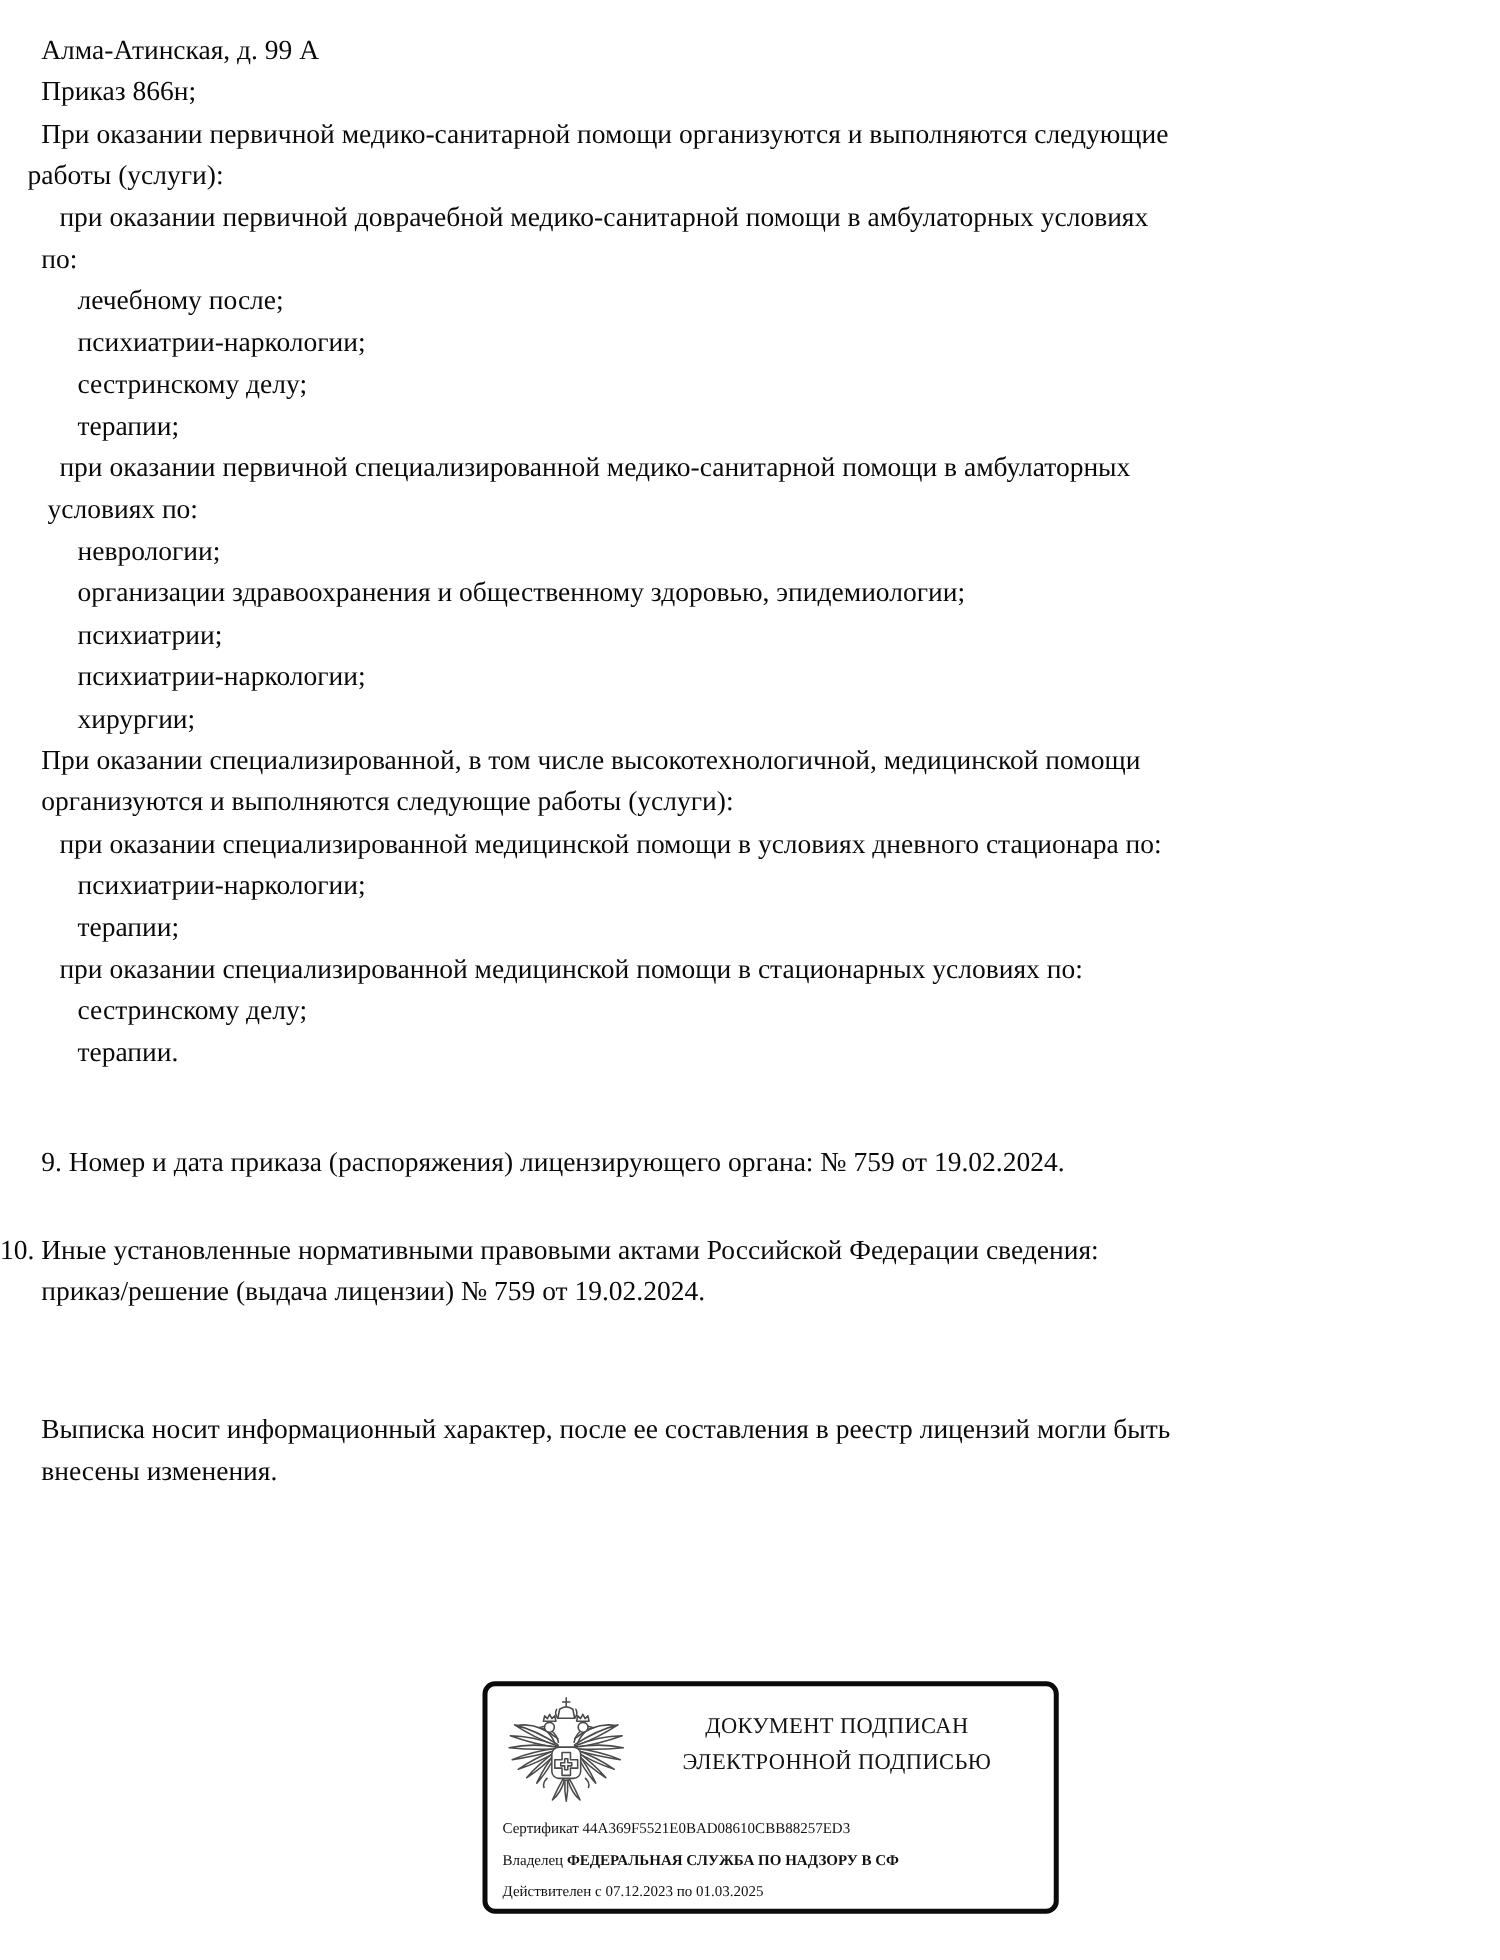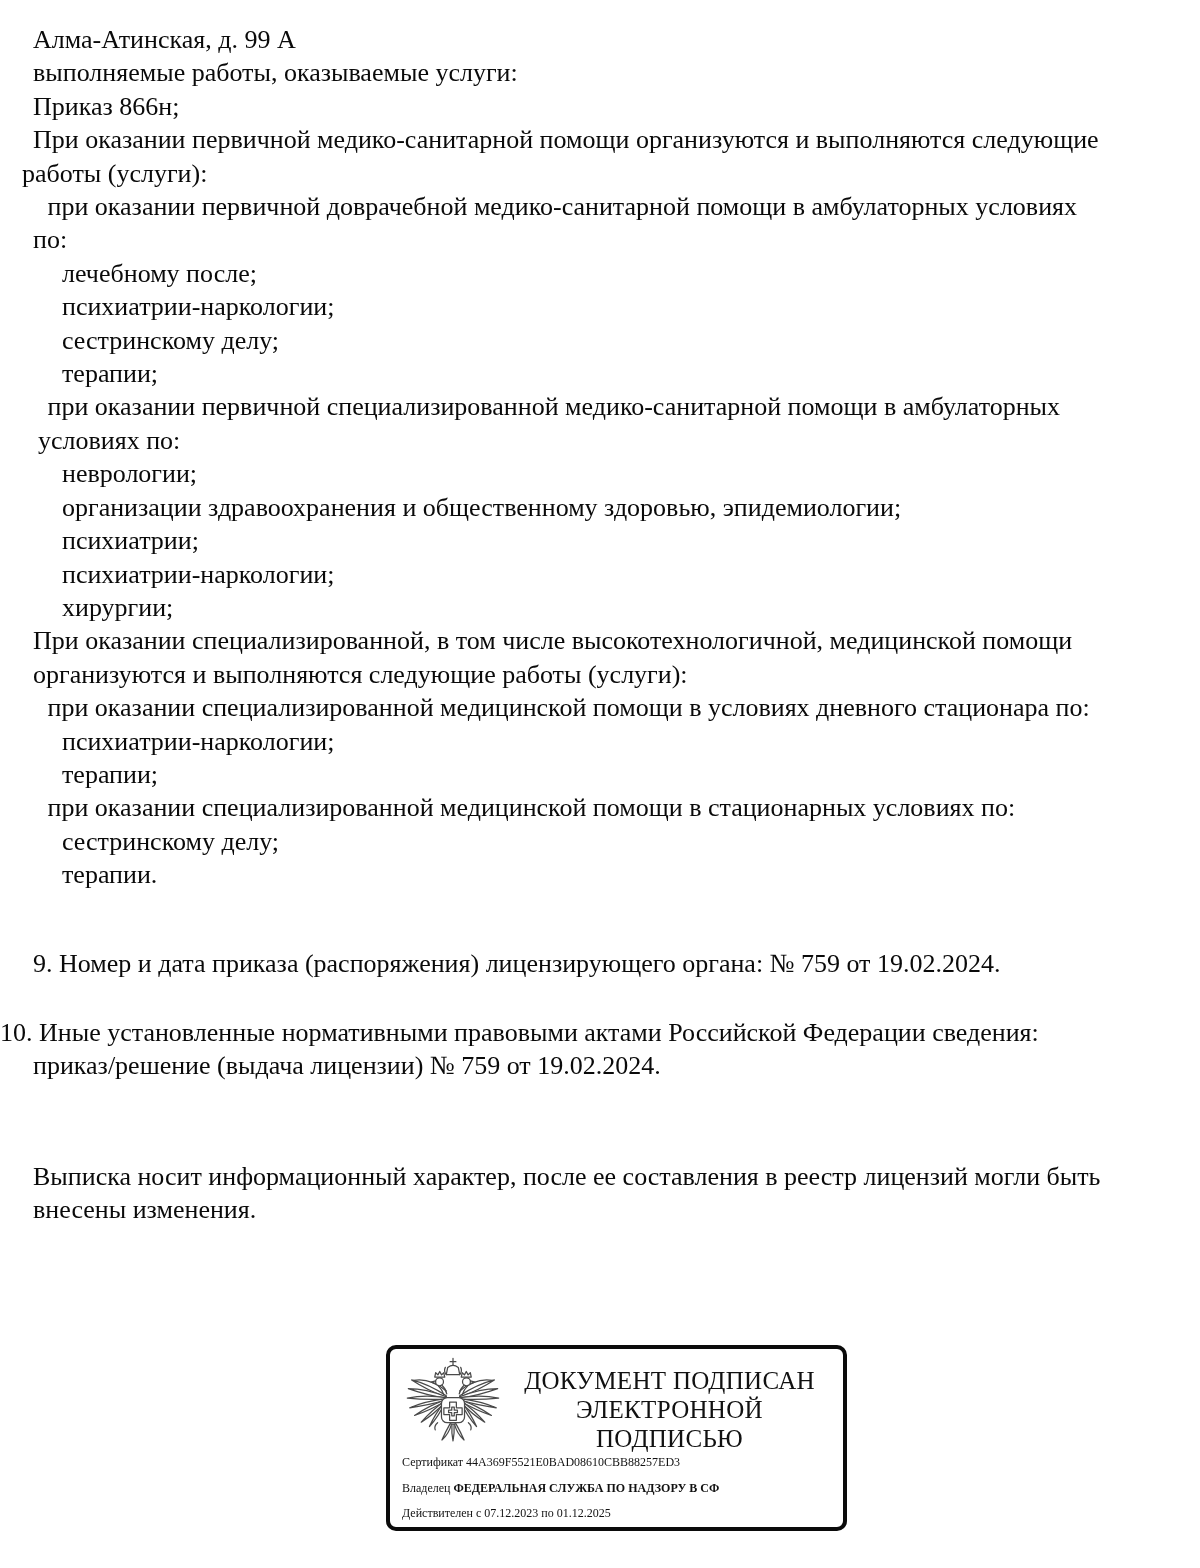--- a/index.html
+++ b/index.html
@@ -7,21 +7,21 @@
     position: relative;
     width: 1200px;
     height: 1568px;
     background: #ffffff;
     overflow: hidden;
     font-family: "Liberation Serif", "DejaVu Serif", serif;
     color: #0a0a0a;
   }
   .doc-lines { padding-top: 23px; }
   .doc-lines .line {
-    font-size: 26px;
+    font-size: 22px;
     line-height: 33.4px;
     white-space: pre;
   }
   .doc-lines .spacer { width: 100%; }
 
   
   .sig-box {
     position: absolute;
     left: 386px;
     top: 1345px;
@@ -36,21 +36,21 @@
   .sig-emblem {
     position: absolute;
     left: 13px; top: 7px;
     width: 100px; height: 93px;
   }
   .sig-emblem svg { width: 100%; height: 100%; }
   .sig-title {
     position: absolute;
     left: 112px; right: 6px; top: 17px;
     text-align: center;
-    font-size: 25px;
+    font-size: 18px;
     line-height: 29px;
     letter-spacing: 0.3px;
     color: #111111;
   }
   .sig-details {
     position: absolute;
     left: 12px; top: 101px;
     width: 620px;              
     font-size: 12px;
     line-height: 25.5px;
@@ -59,21 +59,20 @@
   }
   .sig-details .owner b { font-weight: bold; }
 </style>
 </head>
 <body>
 
 <div class="page">
 
   <div class="doc-lines">
       <div class="line" style="margin-left: 33px;">Алма-Атинская, д. 99 А</div>
-      <div class="line" style="margin-left: 33px;">выполняемые работы, оказываемые услуги:</div>
       <div class="line" style="margin-left: 33px;">Приказ 866н;</div>
       <div class="line" style="margin-left: 33px;">При оказании первичной медико-санитарной помощи организуются и выполняются следующие</div>
       <div class="line" style="margin-left: 22px;">работы (услуги):</div>
       <div class="line" style="margin-left: 47.5px;">при оказании первичной доврачебной медико-санитарной помощи в амбулаторных условиях</div>
       <div class="line" style="margin-left: 33px;">по:</div>
       <div class="line" style="margin-left: 62px;">лечебному после;</div>
       <div class="line" style="margin-left: 62px;">психиатрии-наркологии;</div>
       <div class="line" style="margin-left: 62px;">сестринскому делу;</div>
       <div class="line" style="margin-left: 62px;">терапии;</div>
       <div class="line" style="margin-left: 47.5px;">при оказании первичной специализированной медико-санитарной помощи в амбулаторных</div>
@@ -150,17 +149,17 @@
     </div>
 
     <div class="sig-title">
       <div>ДОКУМЕНТ ПОДПИСАН</div>
       <div>ЭЛЕКТРОННОЙ ПОДПИСЬЮ</div>
     </div>
 
     <div class="sig-details">
       <div class="sig-line"><span>Сертификат</span> <span>44A369F5521E0BAD08610CBB88257ED3</span></div>
       <div class="sig-line owner"><span>Владелец</span> <b>ФЕДЕРАЛЬНАЯ СЛУЖБА ПО НАДЗОРУ В СФ</b></div>
-      <div class="sig-line">Действителен с 07.12.2023 по 01.12.2025</div>
+      <div class="sig-line">Действителен с 07.12.2023 по 01.03.2025</div>
     </div>
   </div>
 
 </div>
 
 </body></html>

